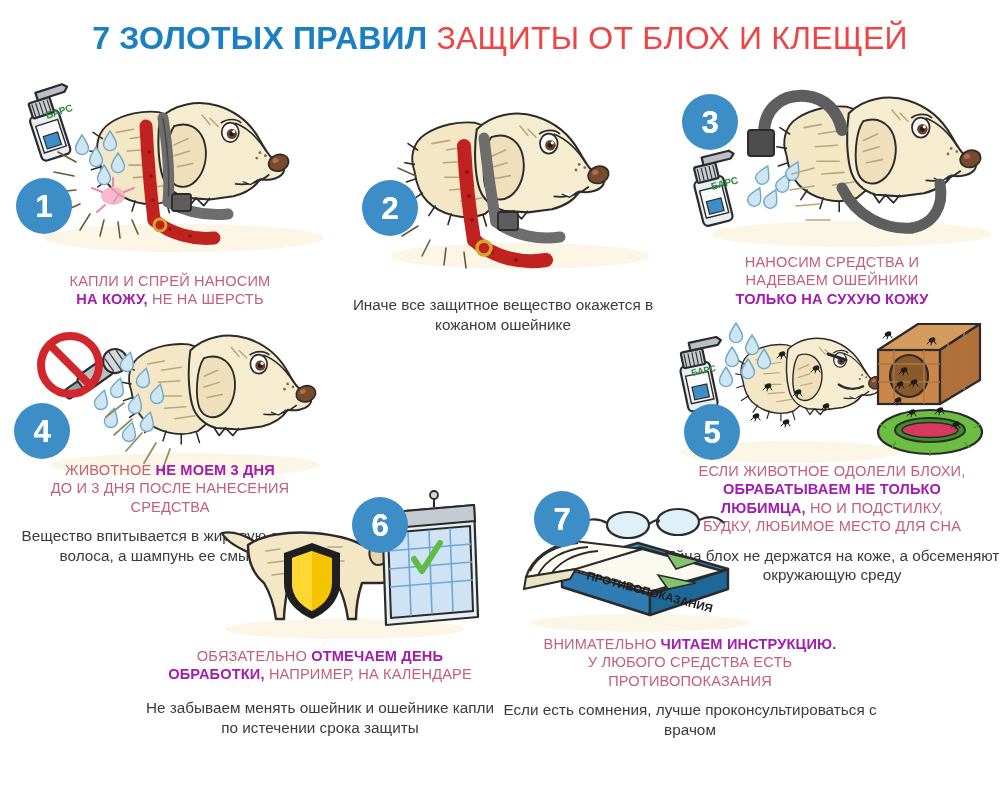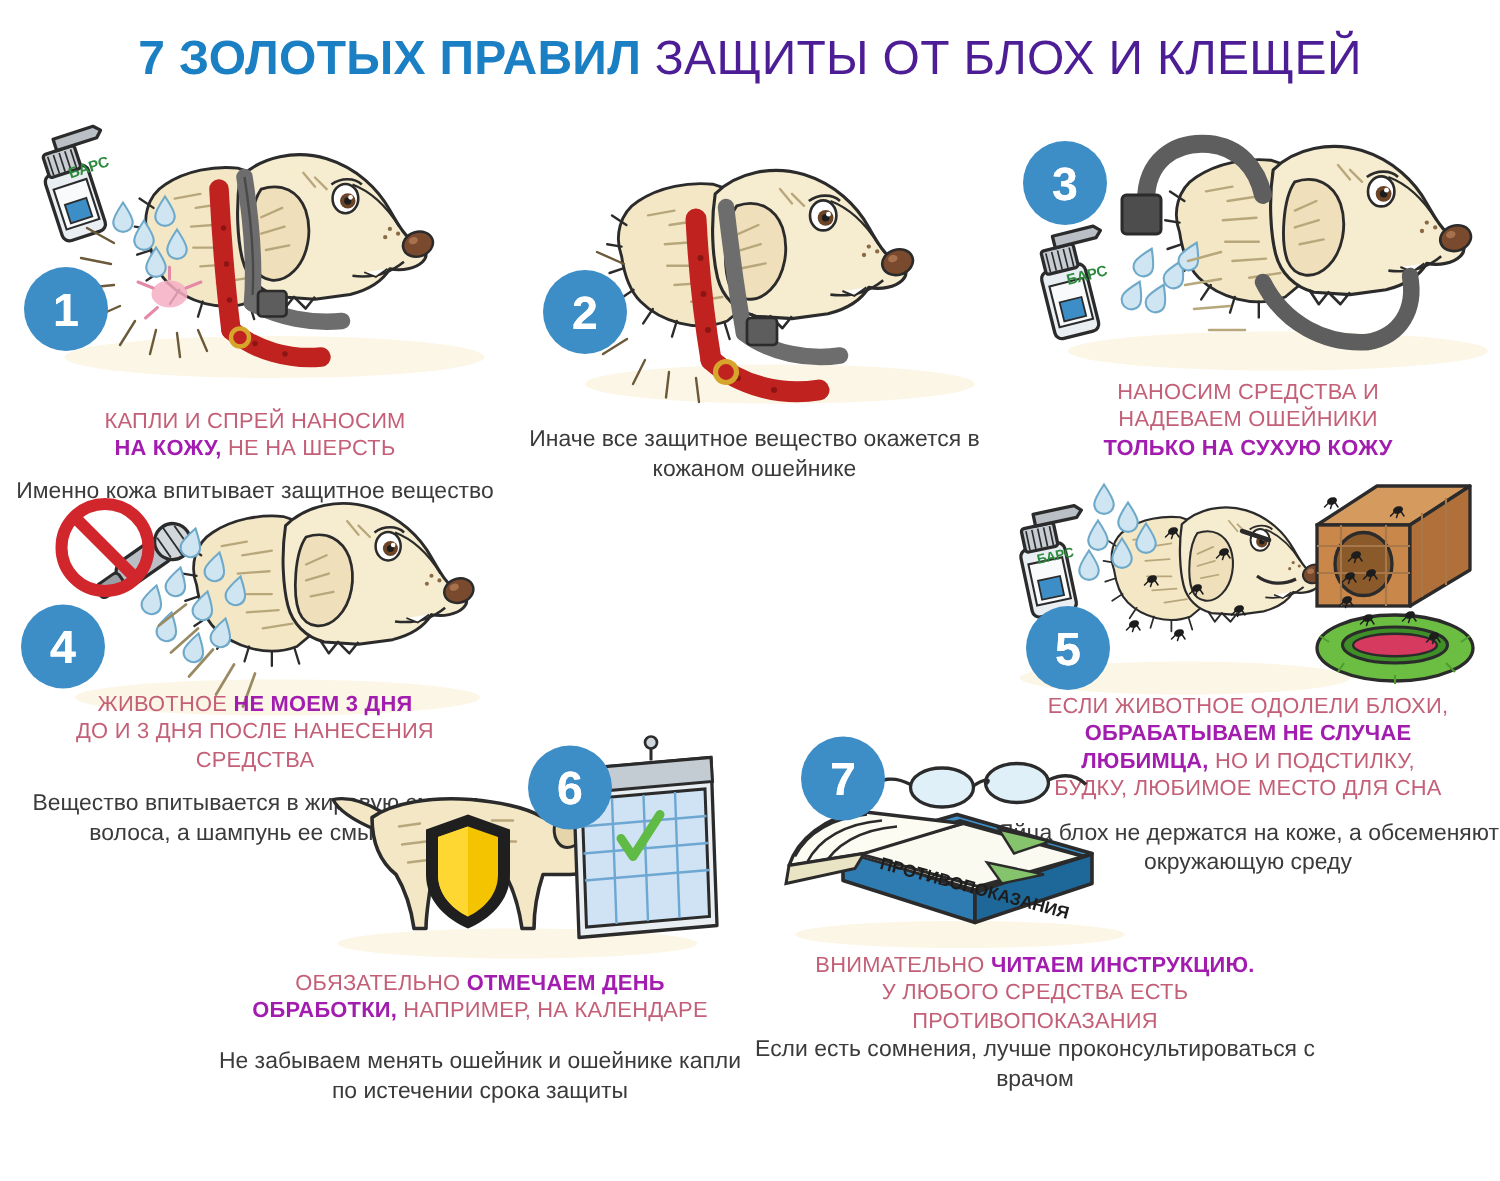--- a/index.html
+++ b/index.html
@@ -11,21 +11,21 @@
   }
   #page { position: relative; width: 1000px; height: 787px; background:#fff; }
 
   
   .title {
     position: absolute; left: 0; top: 20px; width: 1000px;
     text-align: center; white-space: nowrap;
     font-size: 32px; letter-spacing: .2px;
   }
   .title .t-bold { font-weight: 700; color:#1b7fc4; }
-  .title .t-light { font-weight: 400; color:#4c1d95; }
+  .title .t-light { font-weight: 400; color:#ef4444; }
 
   
   .rule { position: absolute; }
   .art  { position: absolute; }
 
   .badge {
     position: absolute;
     width: 56px; height: 56px; border-radius: 50%;
     background: #3d8ec7;
     color: #ffffff;
@@ -213,21 +213,20 @@
           <path d="M100 144 L102 160"></path>
             <path d="M114 142 L120 156"></path>
         </g>
       </svg>
     </div>
     <div class="badge" style="left:16px;top:100px;">1</div>
     <div class="caption" style="left:10px;top:162px;width:320px;margin-top:32px;">
       <div class="head">
         КАПЛИ И СПРЕЙ НАНОСИМ<br><b>НА КОЖУ,</b> НЕ НА ШЕРСТЬ
       </div>
-      <div class="body">Именно кожа впитывает защитное вещество</div>
     </div>
   </div>
 
   <div class="rule" style="left:338px;top:78px;width:330px;height:300px;">
     <div class="art" style="left:22px;top:2px;">
       <svg width="300" height="190" viewBox="0 0 300 190">
         <ellipse cx="160" cy="176" rx="130" ry="13" fill="#fcf6e6"></ellipse>
         <g transform="translate(48,14) scale(0.80)">
             <use href="#dogHead"></use>
           </g>
@@ -253,21 +252,21 @@
           <path d="M54 128 L34 132"></path>
             <path d="M58 146 L42 156"></path>
           <path d="M70 160 L62 176"></path>
             <path d="M86 168 L84 185"></path>
           <path d="M104 172 L106 188"></path>
         </g>
       </svg>
     </div>
     <div class="badge" style="left:24px;top:102px;">2</div>
     <div class="caption" style="left:0;top:203px;width:330px;">
-      <div class="body" style="margin-top:2px;text-align:center;">Иначе все защитное вещество окажется в кожаном ошейнике</div>
+      <div class="body" style="margin-top:14px;text-align:center;">Иначе все защитное вещество окажется в кожаном ошейнике</div>
     </div>
   </div>
 
   <div class="rule" style="left:664px;top:78px;width:336px;height:230px;">
     <div class="art" style="left:8px;top:0;">
       <svg width="330" height="168" viewBox="0 0 330 168">
         <ellipse cx="180" cy="156" rx="140" ry="13" fill="#fcf6e6"></ellipse>
         <g transform="translate(108,0) scale(0.80)">
             <use href="#dogHead"></use>
           </g>
@@ -495,21 +494,21 @@
             </g>
           <g transform="translate(20,-8)">
               <use href="#flea"></use>
             </g>
         </g>
       </svg>
     </div>
     <div class="badge" style="left:20px;top:94px;">5</div>
     <div class="caption" style="left:0;top:152px;width:336px;">
       <div class="head">
-        ЕСЛИ ЖИВОТНОЕ ОДОЛЕЛИ БЛОХИ,<br><b>ОБРАБАТЫВАЕМ НЕ СЛУЧАЕ</b><br><b>ЛЮБИМЦА,</b> НО И ПОДСТИЛКУ,<br>БУДКУ, ЛЮБИМОЕ МЕСТО ДЛЯ СНА
+        ЕСЛИ ЖИВОТНОЕ ОДОЛЕЛИ БЛОХИ,<br><b>ОБРАБАТЫВАЕМ НЕ ТОЛЬКО</b><br><b>ЛЮБИМЦА,</b> НО И ПОДСТИЛКУ,<br>БУДКУ, ЛЮБИМОЕ МЕСТО ДЛЯ СНА
       </div>
       <div class="body" style="margin-top:10px;">Яйца блох не держатся на коже, а обсеменяют окружающую среду</div>
     </div>
   </div>
 
   <div class="rule" style="left:140px;top:487px;width:360px;height:270px;">
     <div class="art" style="left:70px;top:4px;">
       <svg width="290" height="145" viewBox="0 0 290 145">
         <ellipse cx="135" cy="138" rx="120" ry="10" fill="#fcf6e6"></ellipse>
 
@@ -599,17 +598,17 @@
         <path d="M28 84 C36 68 54 58 78 56" fill="none" stroke="#2b2b2b" stroke-width="1.8"></path>
         <path d="M38 88 C46 72 64 62 88 60" fill="none" stroke="#2b2b2b" stroke-width="1.8"></path>
         <path d="M16 86 L14 98 L60 88 L66 78 Z" fill="#e9e4c4" stroke="#2b2b2b" stroke-width="2"></path>
       </svg>
     </div>
     <div class="badge" style="left:34px;top:4px;">7</div>
     <div class="caption" style="left:0;top:148px;width:380px;">
       <div class="head">
         ВНИМАТЕЛЬНО <b>ЧИТАЕМ ИНСТРУКЦИЮ.</b><br>У ЛЮБОГО СРЕДСТВА ЕСТЬ<br>ПРОТИВОПОКАЗАНИЯ
       </div>
-      <div class="body" style="margin-top:0;">Если есть сомнения, лучше проконсультироваться с врачом</div>
+      <div class="body" style="margin-top:10px;">Если есть сомнения, лучше проконсультироваться с врачом</div>
     </div>
   </div>
 
 </div>
 
 </body></html>

